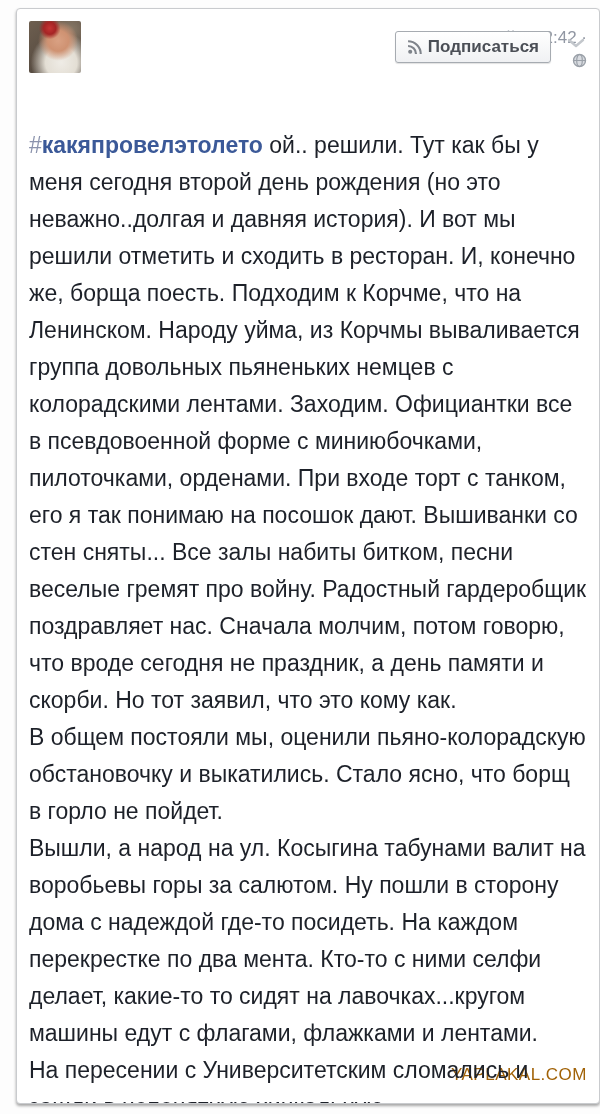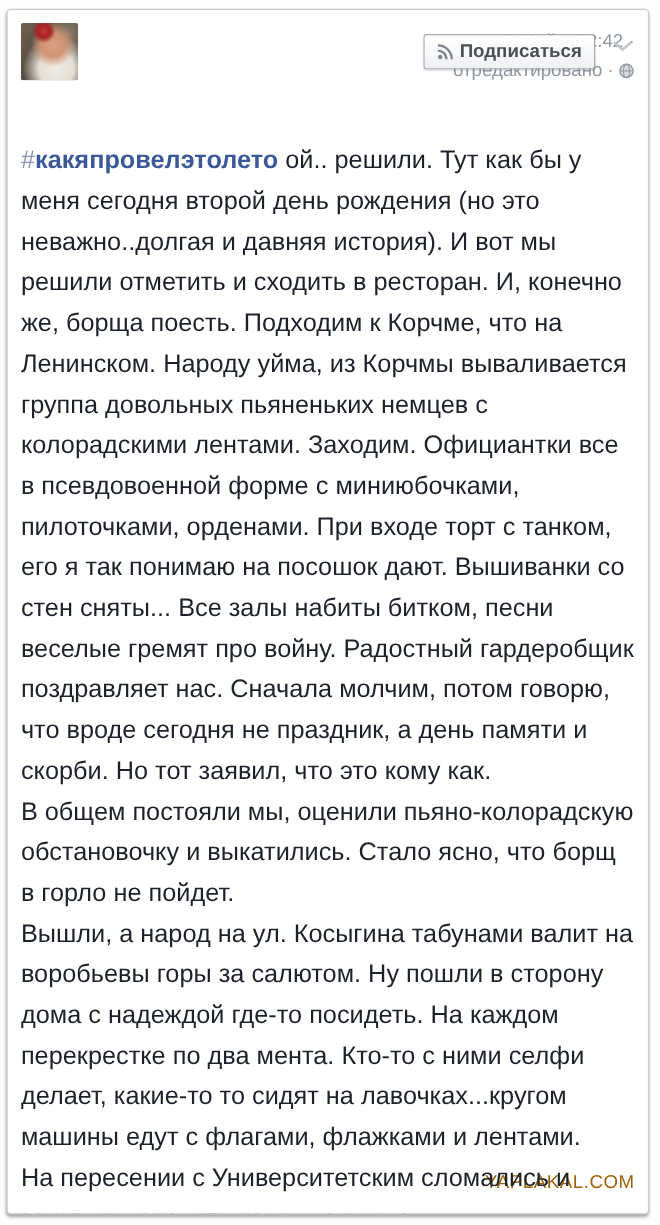--- a/index.html
+++ b/index.html
@@ -6,21 +6,21 @@
     margin: 0;
     padding: 0;
     width: 600px;
     height: 1114px;
     background: #fdfdfd;
     font-family: "Liberation Sans", "DejaVu Sans", sans-serif;
     overflow: hidden;
   }
   .card {
     position: absolute;
-    left: 6px;
+    left: 16px;
     top: 8px;
     width: 584px;
     height: 1096px;
     box-sizing: border-box;
     background: #ffffff;
     border: 1px solid #c9cbce;
     border-radius: 4px;
     box-shadow: 0 2px 3px rgba(0,0,0,0.35);
     padding: 12px;
     overflow: hidden;
@@ -133,21 +133,20 @@
       <svg width="18" height="11" viewBox="0 0 18 11">
         <polyline points="2,2 9,8 16,2" stroke="#c3c7cc" stroke-width="2.4" fill="none" stroke-linecap="round" stroke-linejoin="round"></polyline>
       </svg>
     </span>
 
     <div class="header-text">
       <div class="sub-line">
         <span class="timestamp">9 Май в 22:42 ·</span>
       </div>
       <div class="sub-line">
-        <span>отредактировано ·</span>
         <span class="globe-wrap">
           <svg width="15" height="15" viewBox="0 0 14 14">
             <circle cx="7" cy="7" r="5.6" stroke="#9aa0a8" stroke-width="1.3" fill="#d9dce1"></circle>
             <line x1="1.4" y1="7" x2="12.6" y2="7" stroke="#9aa0a8" stroke-width="1.1"></line>
             <ellipse cx="7" cy="7" rx="2.6" ry="5.6" stroke="#9aa0a8" stroke-width="1.1" fill="none"></ellipse>
           </svg>
         </span>
       </div>
     </div>
   </div>

